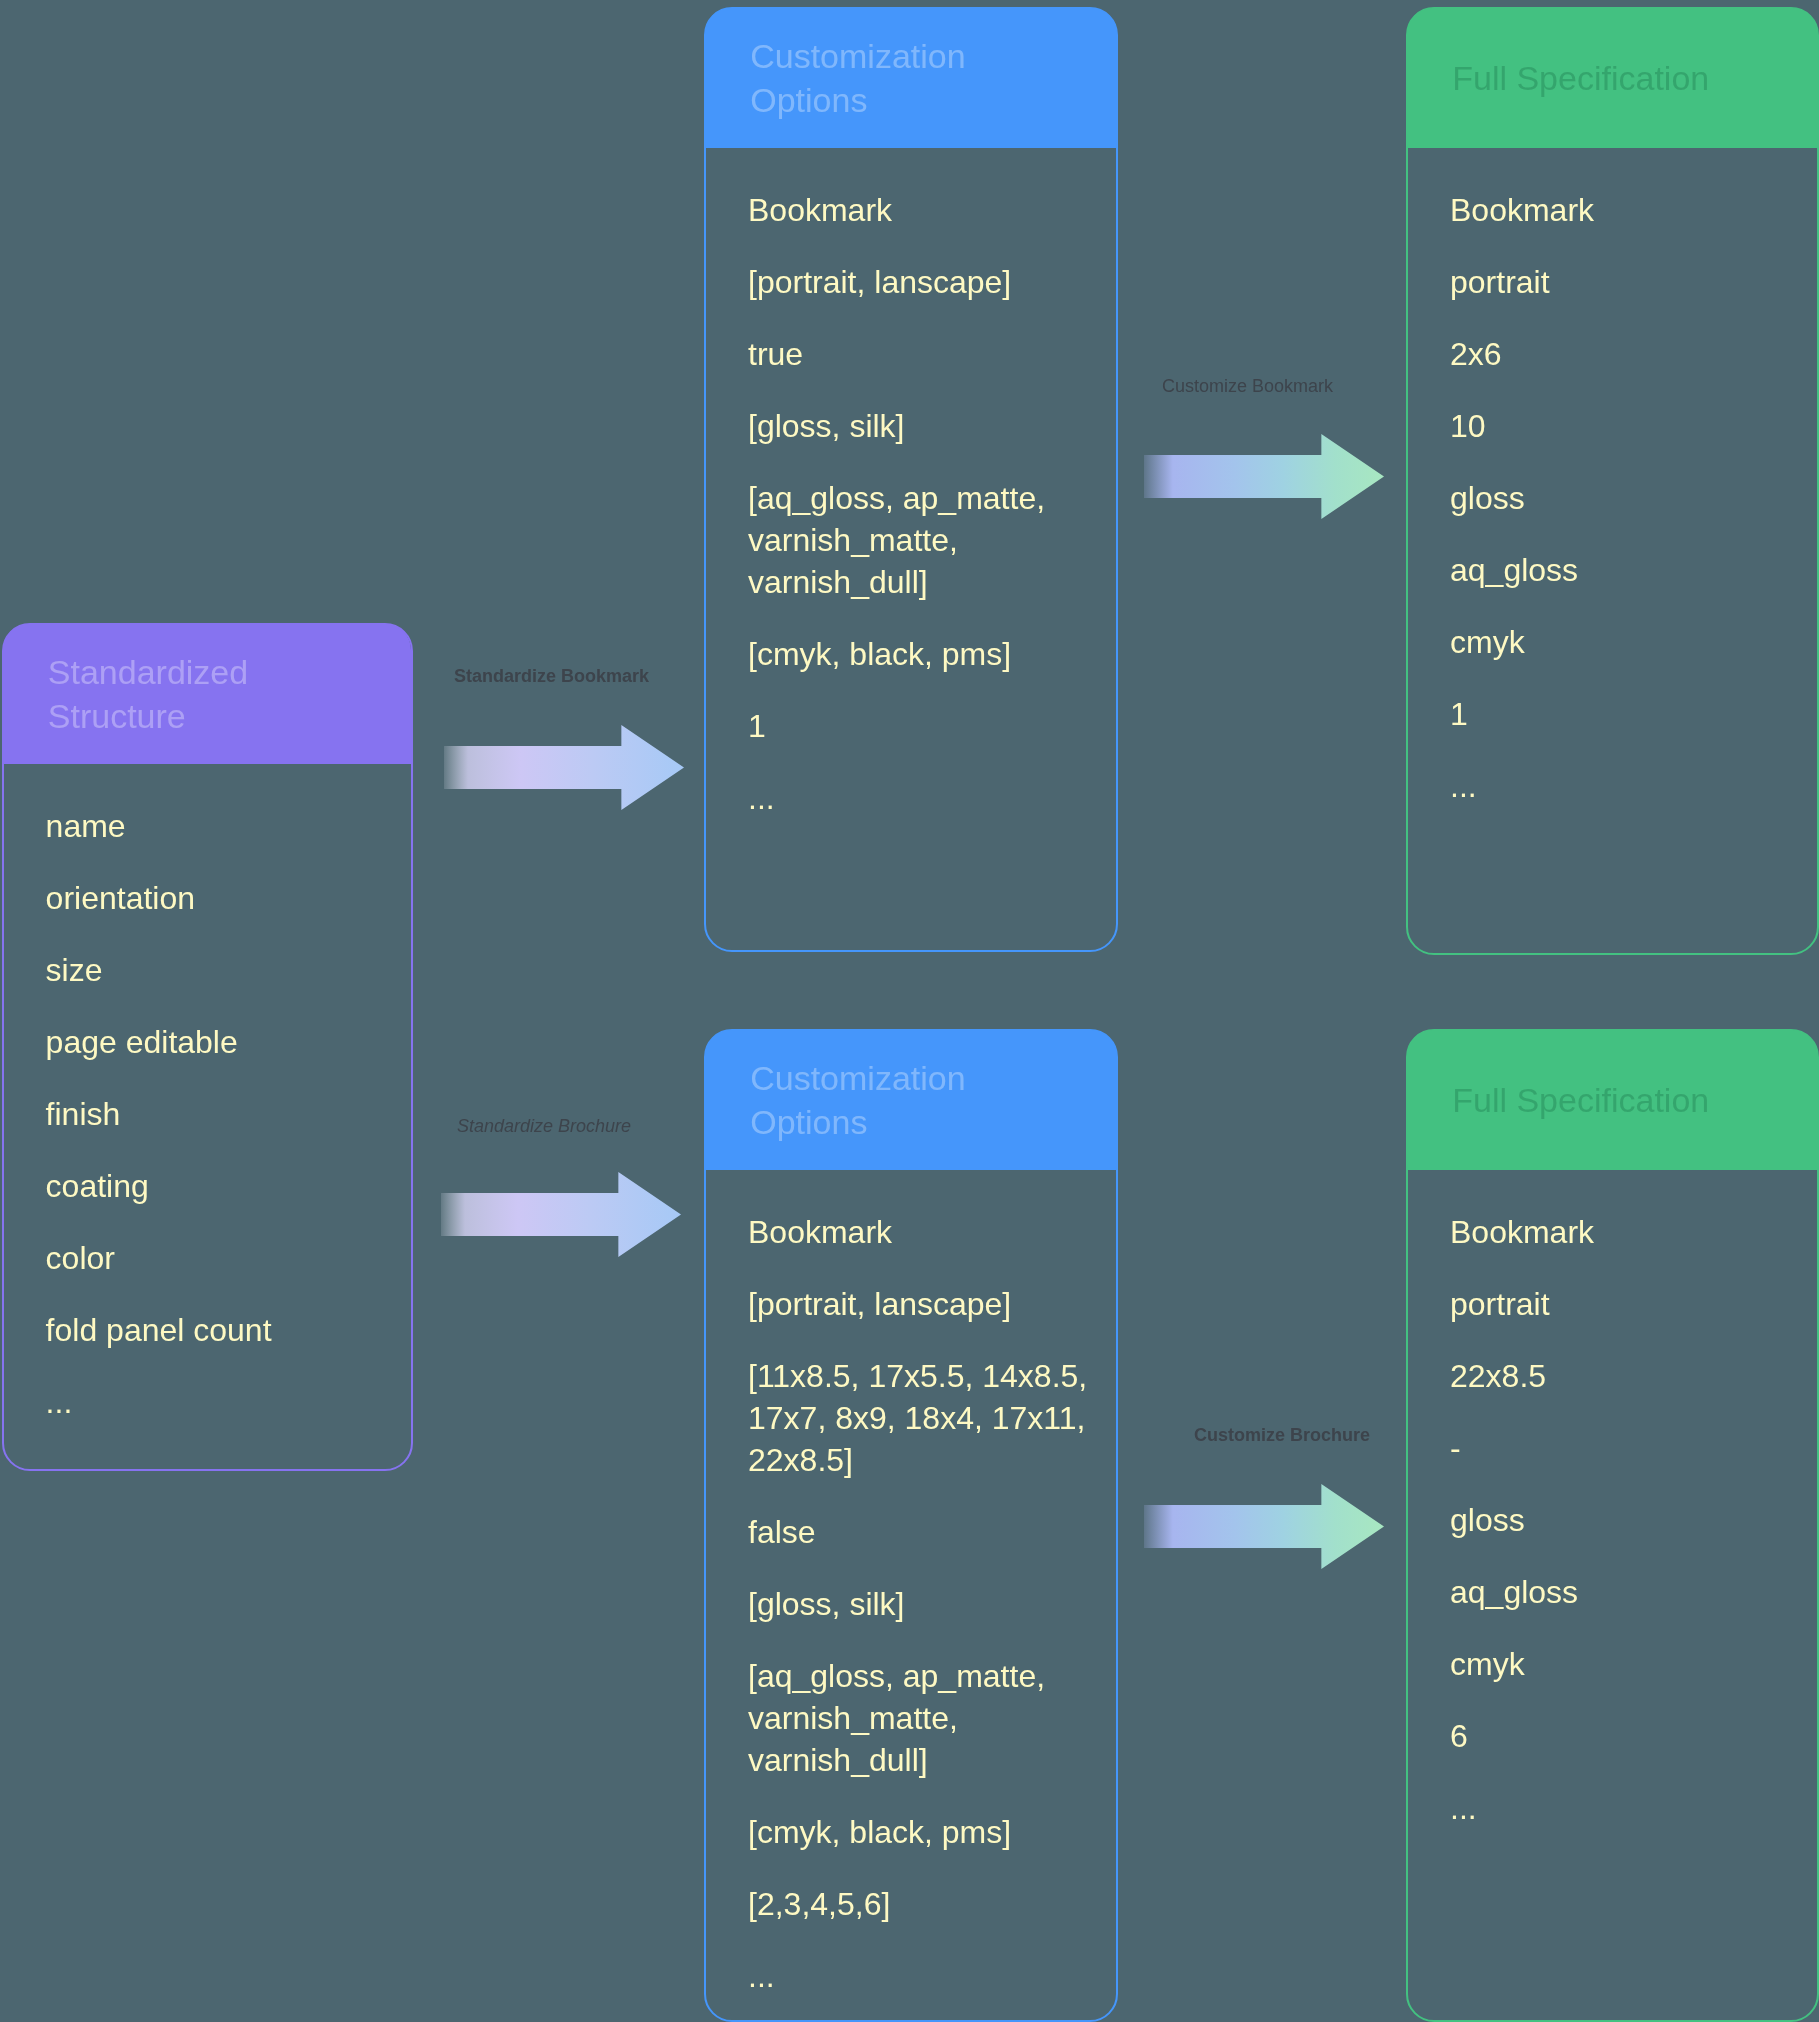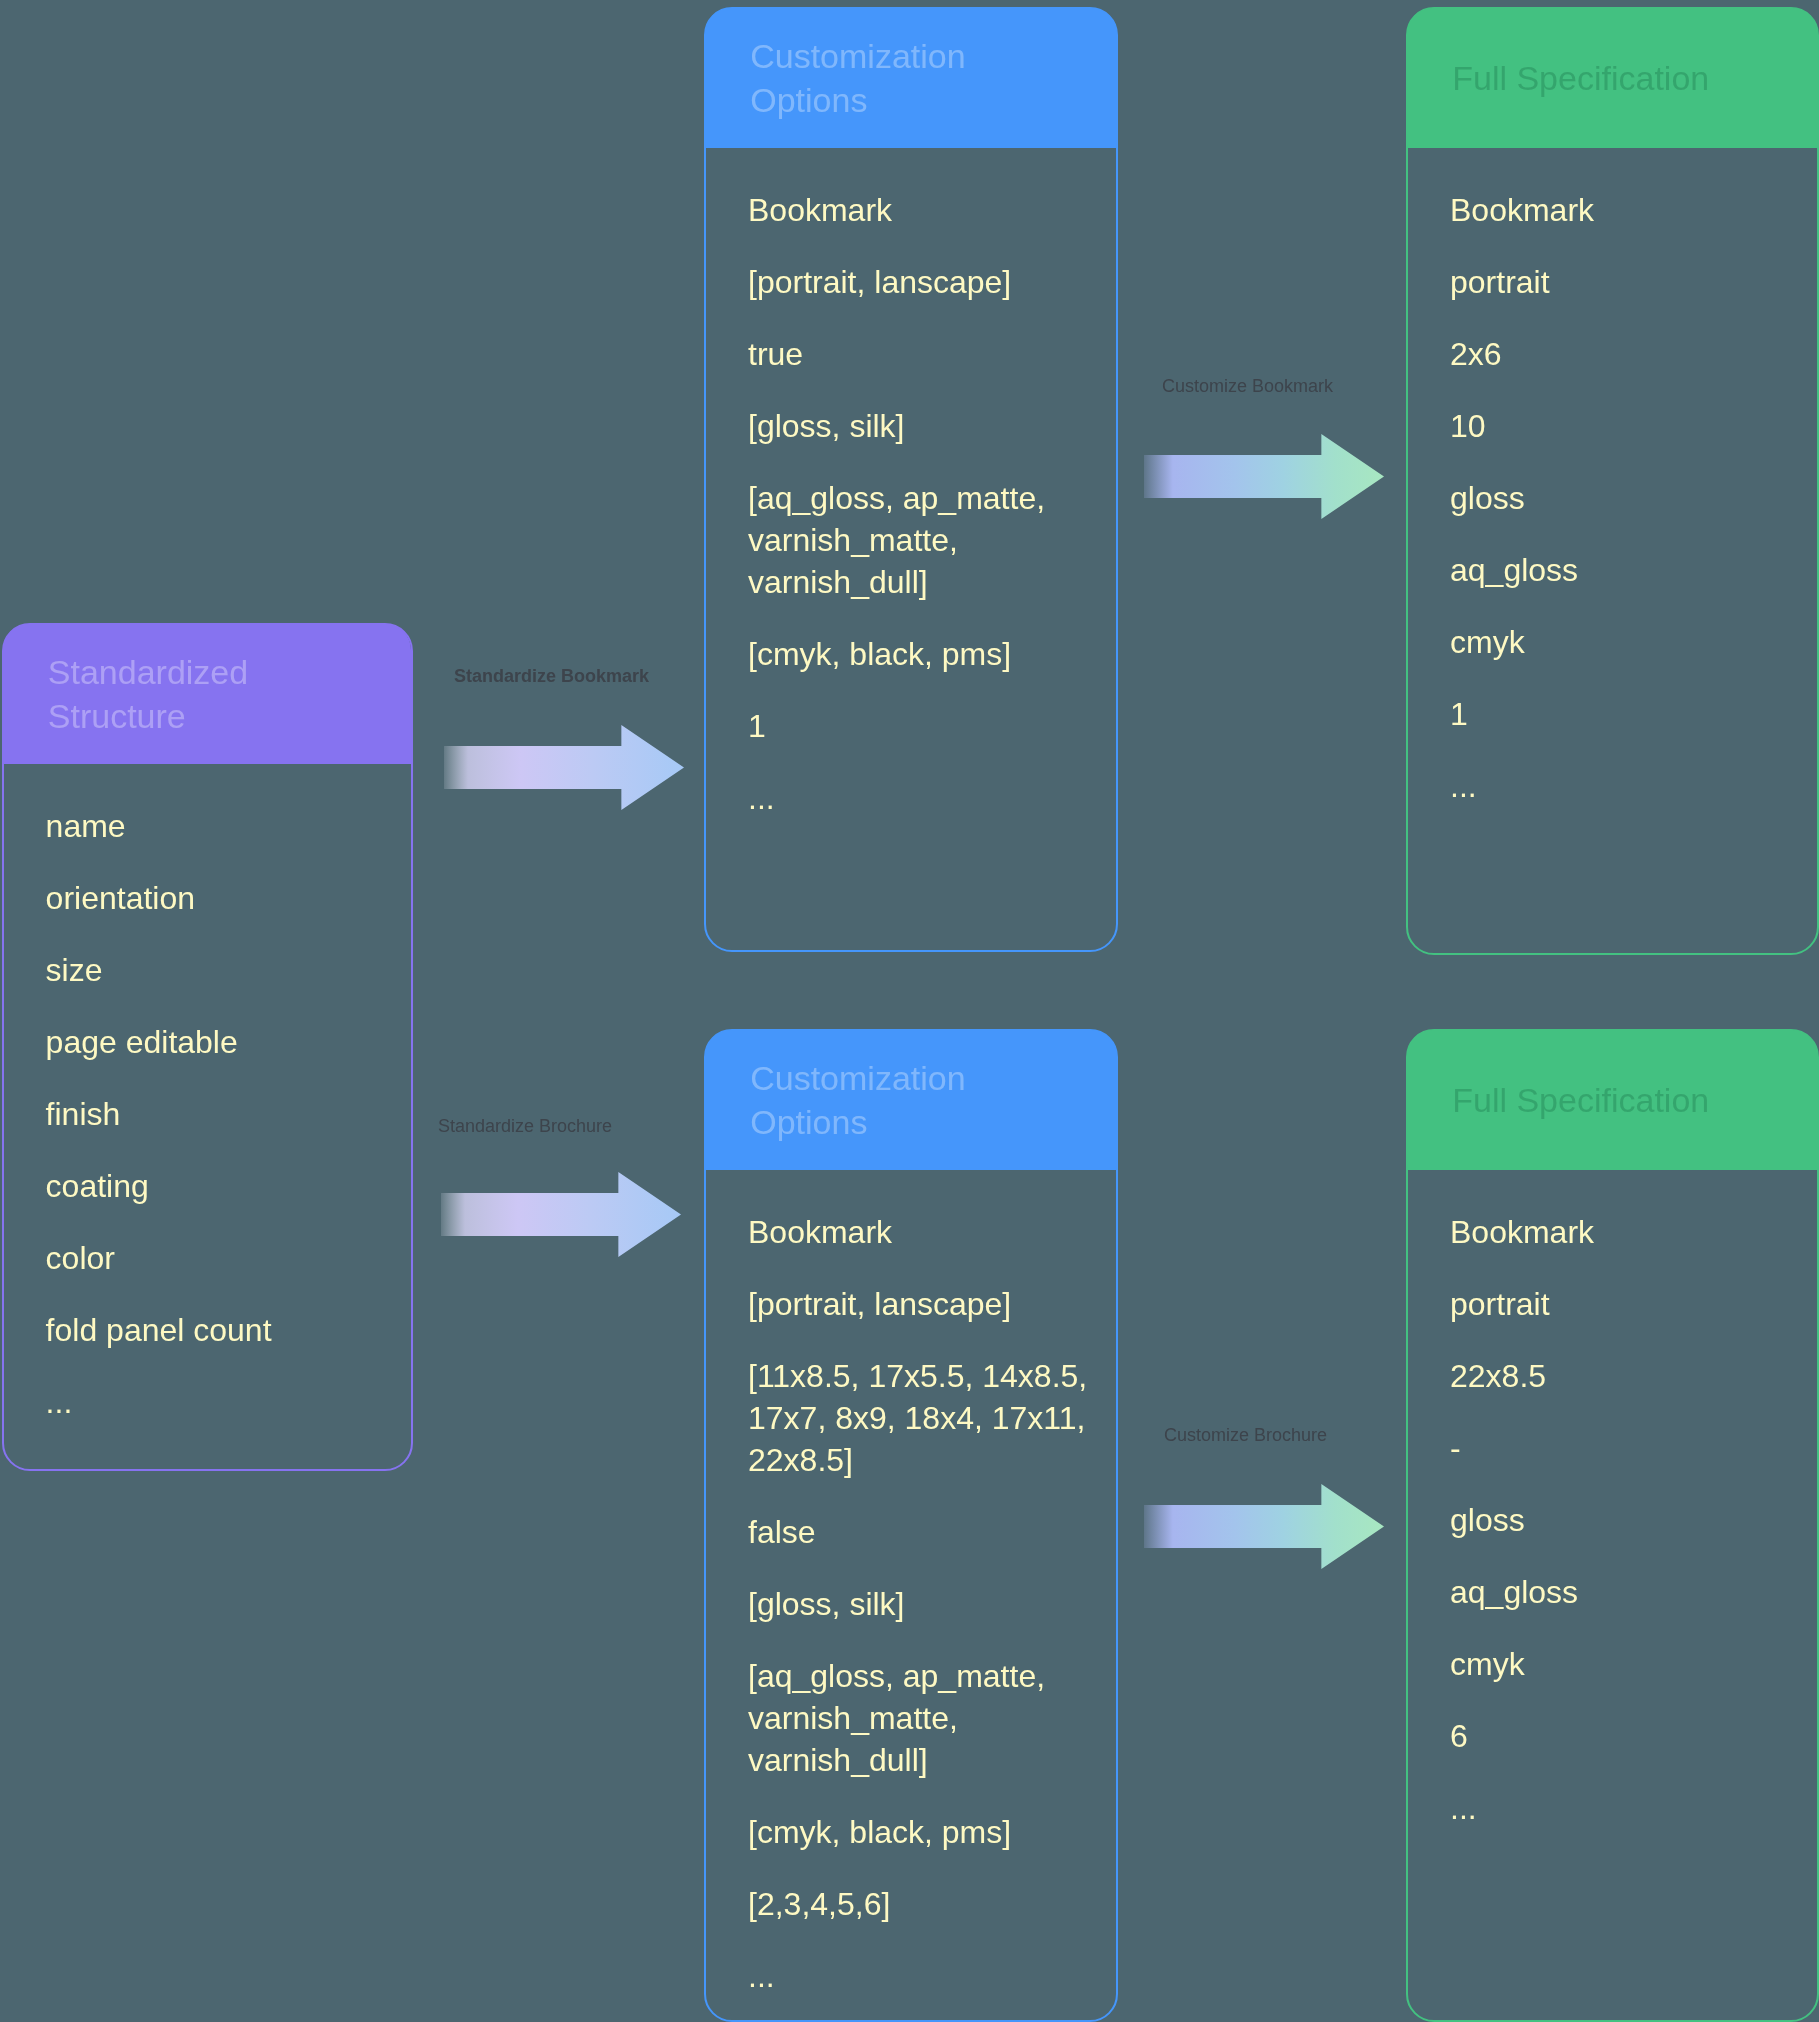--- a/index.html
+++ b/index.html
@@ -181,34 +181,34 @@
   </div>
 
   <div class="arrow-group">
     <div class="arrow-label" style="left:454px; top:656px;font-weight:bold;">Standardize Bookmark</div>
     <svg class="arrow-svg" style="left:444px; top:725px;" viewBox="0 0 295 105" preserveAspectRatio="none">
       <polygon points="0,26 218,26 218,0 295,52.5 218,105 218,79 0,79" fill="url(#grad-std)"></polygon>
     </svg>
   </div>
 
   <div class="arrow-group">
-    <div class="arrow-label" style="left:438px; top:1106px;">Standardize Brochure</div>
+    <div class="arrow-label" style="left:457px; top:1106px;font-style:italic;">Standardize Brochure</div>
     <svg class="arrow-svg" style="left:441px; top:1172px;" viewBox="0 0 295 105" preserveAspectRatio="none">
       <polygon points="0,26 218,26 218,0 295,52.5 218,105 218,79 0,79" fill="url(#grad-std)"></polygon>
     </svg>
   </div>
 
   <div class="arrow-group">
     <div class="arrow-label" style="left:1162px; top:366px;">Customize Bookmark</div>
     <svg class="arrow-svg" style="left:1144px; top:434px;" viewBox="0 0 295 105" preserveAspectRatio="none">
       <polygon points="0,26 218,26 218,0 295,52.5 218,105 218,79 0,79" fill="url(#grad-cust)"></polygon>
     </svg>
   </div>
 
   <div class="arrow-group">
-    <div class="arrow-label" style="left:1164px; top:1415px;">Customize Brochure</div>
+    <div class="arrow-label" style="left:1194px; top:1415px;font-weight:bold;">Customize Brochure</div>
     <svg class="arrow-svg" style="left:1144px; top:1484px;" viewBox="0 0 295 105" preserveAspectRatio="none">
       <polygon points="0,26 218,26 218,0 295,52.5 218,105 218,79 0,79" fill="url(#grad-cust)"></polygon>
     </svg>
   </div>
 
 </div>
 
 
 </body></html>

